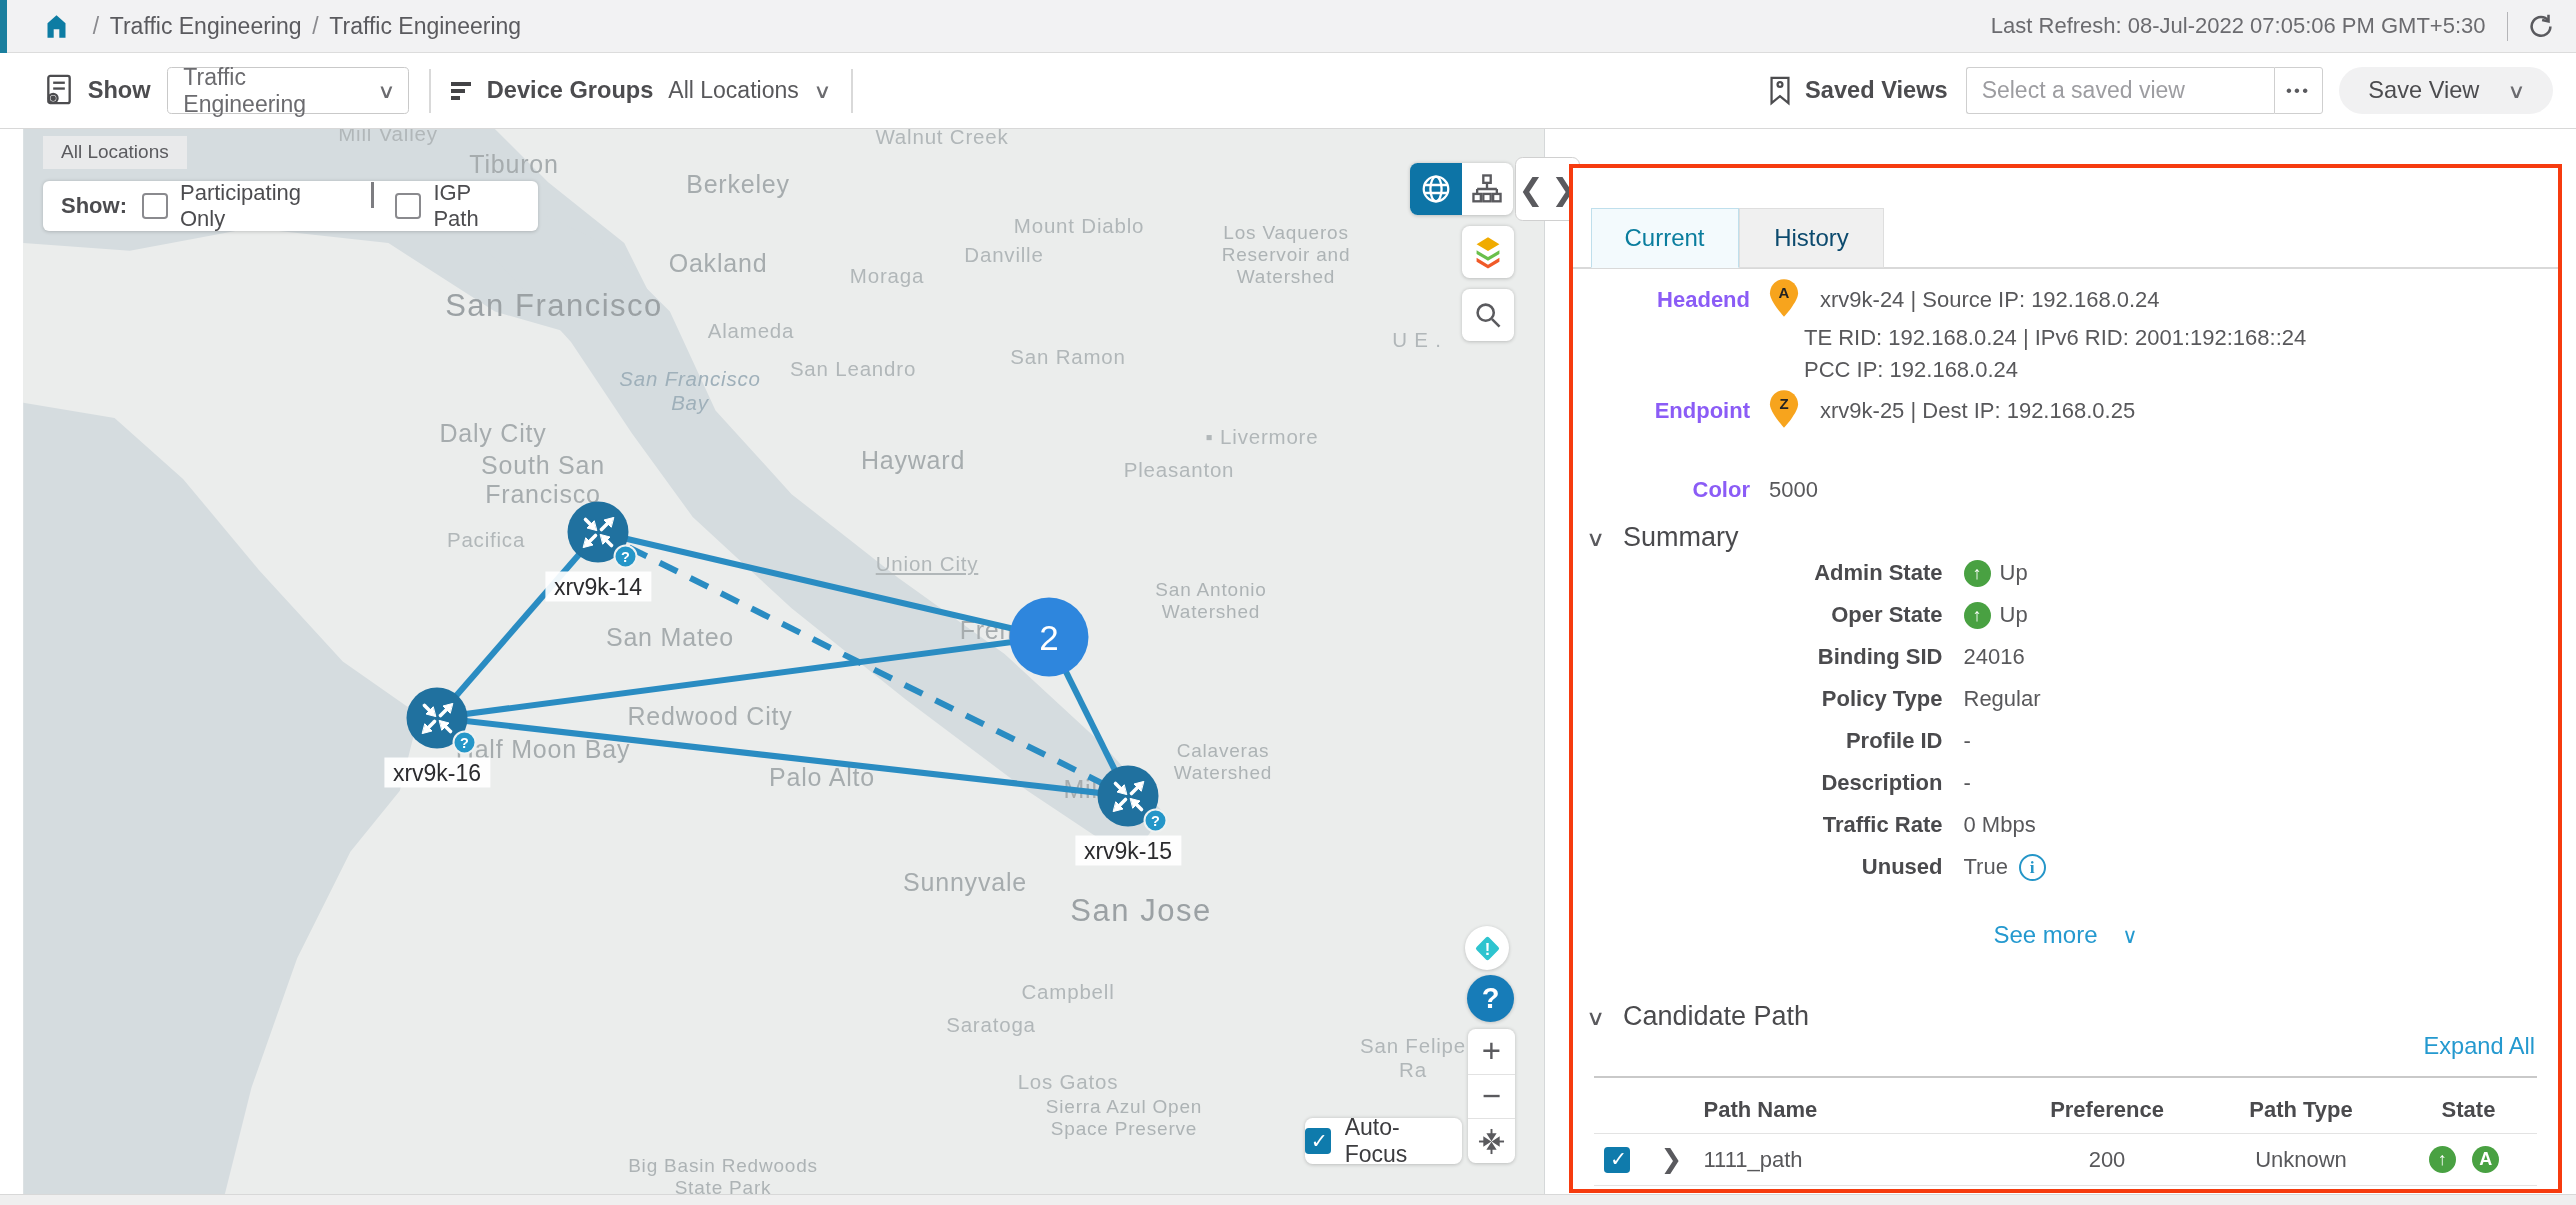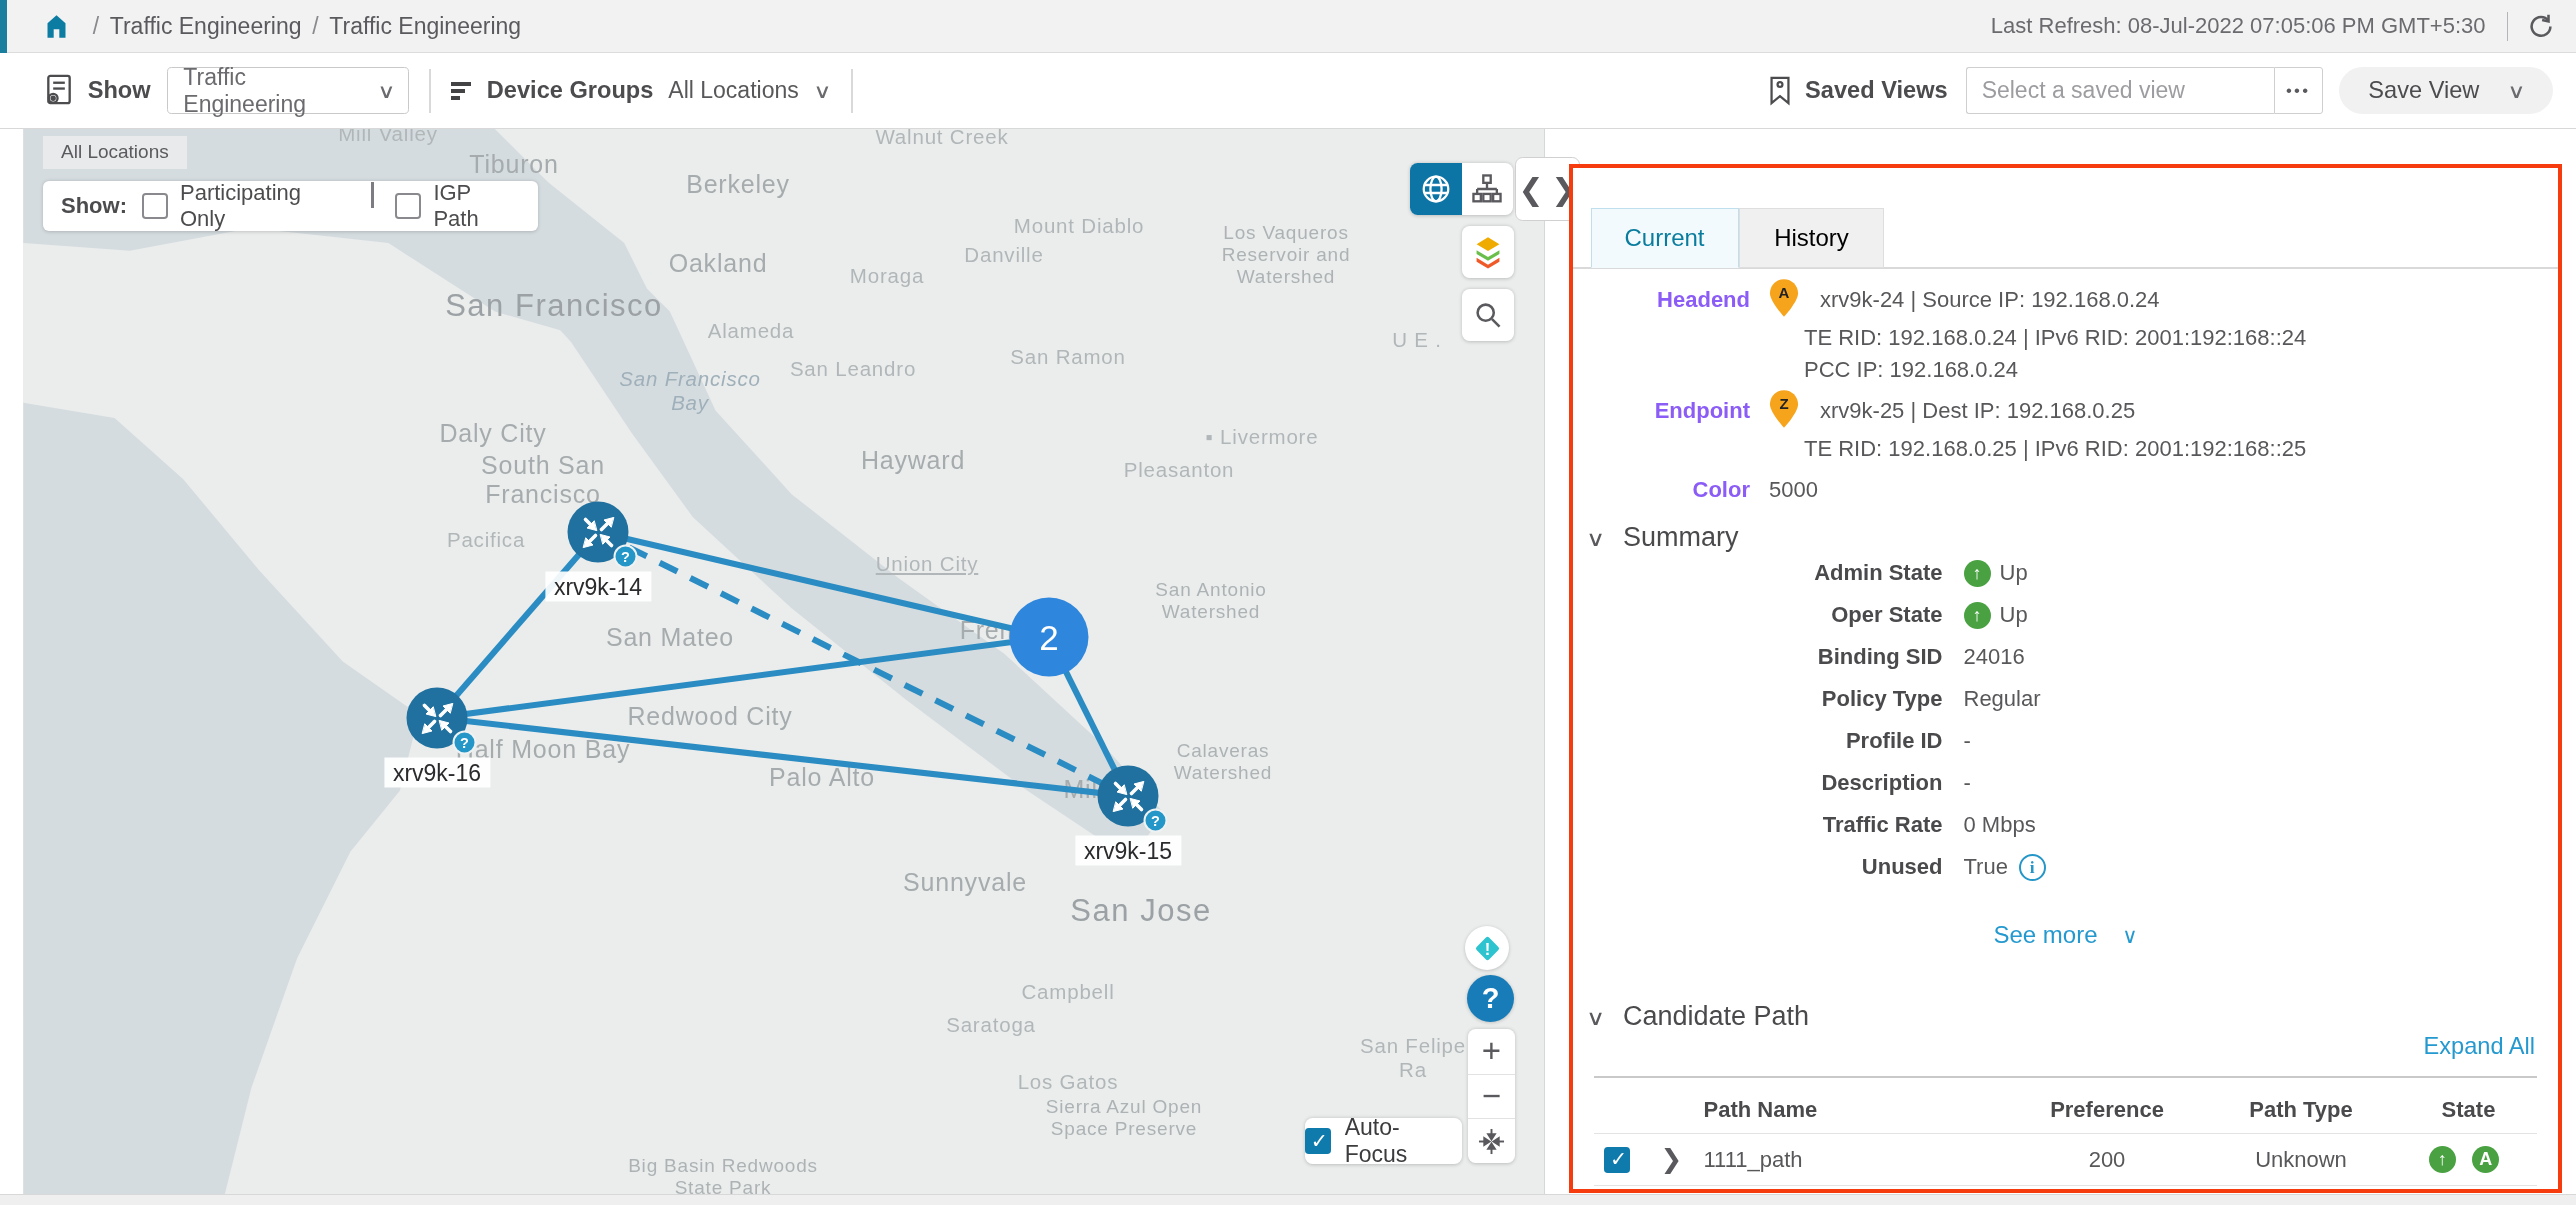--- a/index.html
+++ b/index.html
@@ -88,21 +88,21 @@
   #collapse-btn { position:absolute; left:1515px; top:157px; width:65px; height:64px; background:#fff;
                   border:1.5px solid #d0d0d0; border-radius:7.6px; z-index:1; display:flex; align-items:center;
                   justify-content:center; gap:7.6px; font-size:30px; color:#5a5a5e; cursor:pointer; }
 
   
   #panel { position:absolute; left:1569px; top:164px; width:993px; height:1029px; background:#fff;
            border:4.6px solid #f63b0f; z-index:2; }
   .tab { position:absolute; height:60px; display:flex; align-items:center; justify-content:center;
          font-size:24px; cursor:pointer; }
   #tabs-line { position:absolute; left:0; top:99px; width:100%; height:1.5px; background:#d9d9d9; }
-  .tab { top:40px; border:1.5px solid #dedede; background:#f0f0f0; color:#000000; }
+  .tab { top:40px; border:1.5px solid #dedede; background:#f0f0f0; color:#0c4a6e; }
   .tab.active { background:#f3fafd; border-color:#bfdfec; border-bottom-color:#f3fafd; color:#0a7d9e; z-index:3; }
   .prow { position:absolute; font-size:22px; color:#58585b; white-space:nowrap; }
   .plabel { font-weight:bold; color:#8b5cf6; text-align:right; }
   .indent { left:231px; }
 
   .summary-hdr,.cand-hdr { position:absolute; left:15px; font-size:27px; color:#4a4a4d; cursor:pointer; }
   .sec-chev { font-size:21px; color:#5a5a5e; margin-right:12px; display:inline-block; transform:scaleX(1.25); }
   #summary-rows { position:absolute; left:20.5px; right:21px; top:384px; }
   .srow { display:flex; align-items:center; height:42px; font-size:22px; }
   .slabel { width:370px; text-align:right; font-weight:bold; color:#4a4a4d; padding-right:21px; flex:none; }
@@ -426,21 +426,20 @@
   <span class="prow indent" style="top:189px;">PCC IP: 192.168.0.24</span>
 
   <span class="prow plabel" style="left:0; top:230px; width:177px;">Endpoint</span>
   <span class="prow" style="left:196px; top:221px;">
     <svg width="30" height="40" viewBox="0 0 32 42" style="font-size:29px">
         <path d="M16 1 C24.3 1 31 7.7 31 16 C31 25 16 41 16 41 C16 41 1 25 1 16 C1 7.7 7.7 1 16 1 Z" fill="#f7a41d"></path>
         <text x="16" y="21.5" text-anchor="middle" font-size="16" font-weight="bold" fill="#222">Z</text>
       </svg>
   </span>
   <span class="prow" style="left:247px; top:230px;">xrv9k-25 | Dest IP: 192.168.0.25</span>
-  <span class="prow indent" style="top:268px;">TE RID: 192.168.0.25 | IPv6 RID: 2001:192:168::25</span>
 
   <span class="prow plabel" style="left:0; top:309px; width:177px;">Color</span>
   <span class="prow" style="left:196px; top:309px;">5000</span>
 
   <div class="summary-hdr" style="top:354px;">
     <span class="sec-chev">∨</span>
     <span>Summary</span>
   </div>
 
   <div id="summary-rows">

